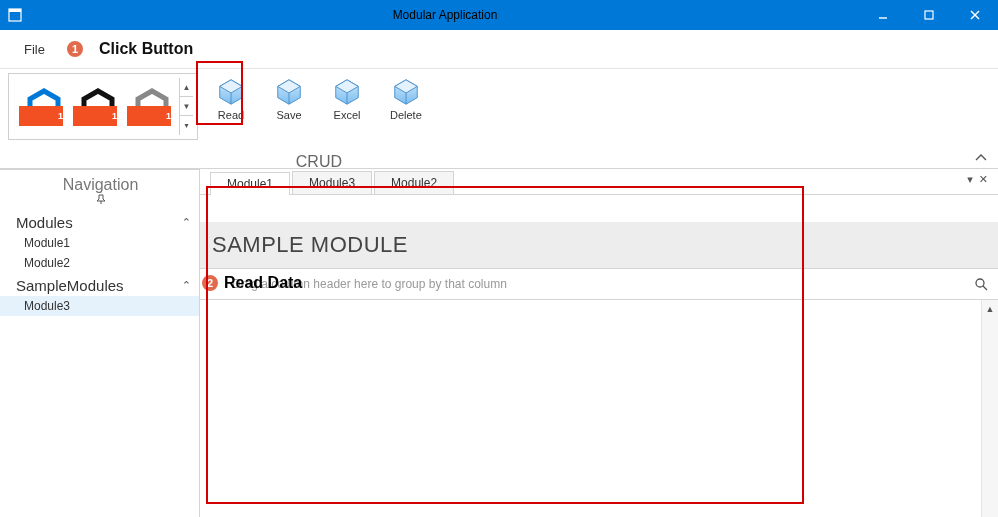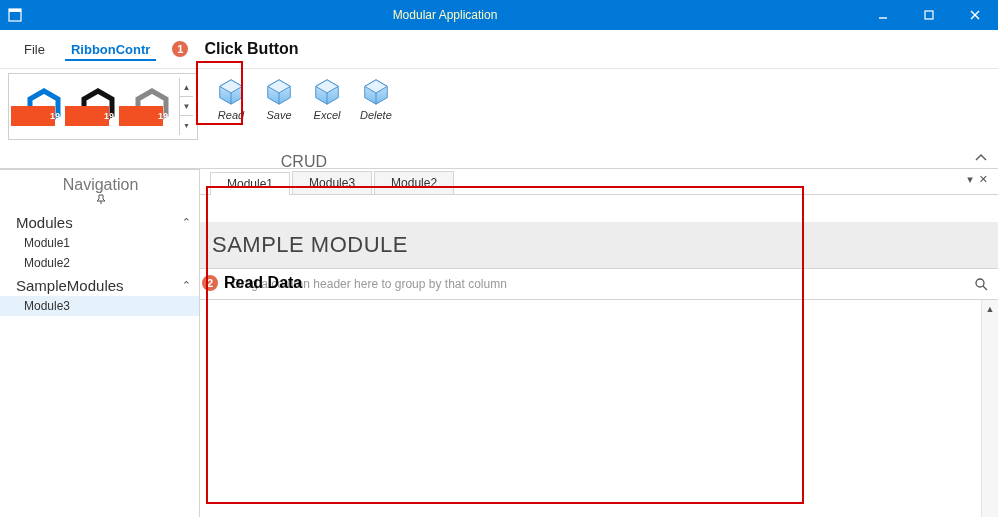--- a/index.html
+++ b/index.html
@@ -1,43 +1,43 @@
 <!DOCTYPE html>
 <html><head>
 <meta charset="utf-8">
 <style>
 * { margin: 0; padding: 0; box-sizing: border-box; font-family: "Segoe UI", Tahoma, sans-serif; }
 body { width: 998px; height: 517px; background: #fff; overflow: hidden; position: relative; font-size: 12px; color: #333; }
 
 
-.titlebar { height: 30px; background: #0078d7; color: #fef9c3; display: flex; align-items: center; }
+.titlebar { height: 30px; background: #0078d7; color: #000000; display: flex; align-items: center; }
 .titlebar .icon { width: 30px; display: flex; justify-content: center; align-items: center; }
 .titlebar .title { flex: 1; text-align: center; font-size: 12px; }
 .titlebar .controls { display: flex; }
 .titlebar .controls > div { width: 46px; height: 30px; display: flex; justify-content: center; align-items: center; font-size: 12px; }
 
 
 .menurow { height: 39px; display: flex; align-items: center; padding: 0 14px 0 18px; gap: 14px; border-bottom: 1px solid #e5e5e5; position: relative; }
 .menurow .menuitem { padding: 4px 6px; font-size: 13px; color: #333; }
 .menurow .menuitem.active { color: #0078d7; border-bottom: 2px solid #0078d7; font-weight: 600; padding-bottom: 2px; }
 .annot-badge { background: #e26a4c; border: 2px solid #fff; border-radius: 50%; color: #fff; width: 20px; height: 20px; display: inline-flex; justify-content: center; align-items: center; font-size: 11px; font-weight: 700; }
 .menurow .annot-label { font-size: 16px; font-weight: 700; color: #111; }
 
 
 .ribbon { height: 100px; display: flex; align-items: flex-start; border-bottom: 1px solid #d4d4d4; position: relative; }
 .themegroup { display: flex; align-items: center; padding: 4px 4px 4px 8px; gap: 0; border: 1px solid #cfcfcf; margin: 4px 0 0 8px; background: #fff; }
 .themeitem { position: relative; width: 54px; height: 54px; display: flex; justify-content: center; align-items: center; }
 .themeitem svg { width: 40px; height: 40px; }
-.themeitem .colorbadge { position: absolute; right: 16px; bottom: 8px; width: 17px; height: 20px; background: #f25022; color: #fff; font-size: 9px; font-weight: 700; display: flex; justify-content: center; align-items: center; padding-left: 44px; }
+.themeitem .colorbadge { position: absolute; right: 8px; bottom: 8px; width: 17px; height: 20px; background: #f25022; color: #fff; font-size: 9px; font-weight: 700; display: flex; justify-content: center; align-items: center; padding-left: 44px; }
 .themearrows { display: flex; flex-direction: column; width: 14px; border-left: 1px solid #cfcfcf; }
 .themearrows div { height: 19px; font-size: 8px; display: flex; justify-content: center; align-items: center; border-bottom: 1px solid #cfcfcf; color: #555; }
 .themearrows div:last-child { border-bottom: none; }
 
 .crudgroup { margin: 4px 0 0 8px; display: flex; flex-direction: column; align-items: center; position: relative; }
-.crudrow { display: flex; gap: 10px; padding: 2px 6px; font-style: italic; }
+.crudrow { display: flex; gap: 20px; padding: 2px 6px; }
 .crudbtn { display: flex; flex-direction: column; align-items: center; padding: 2px 4px; cursor: pointer; }
 .crudbtn svg { width: 30px; height: 30px; }
 .crudbtn span { font-size: 11px; margin-top: 2px; }
 .crudlabel { font-size: 16px; color: #666; margin-top: 28px; }
 .ribbon .collapse { position: absolute; right: 10px; bottom: 2px; font-size: 12px; color: #555; }
 
 .redbox-read { position: absolute; left: 196px; top: 61px; width: 47px; height: 64px; border: 2px solid #d40000; pointer-events: none; }
 
 
 .bodylayout { display: flex; height: calc(517px - 30px - 30px - 100px); }
@@ -98,21 +98,20 @@
       <svg width="12" height="12" viewBox="0 0 12 12">
           <line x1="2" y1="2" x2="10" y2="10" stroke="#fff" stroke-width="1.4"></line>
           <line x1="10" y1="2" x2="2" y2="10" stroke="#fff" stroke-width="1.4"></line>
         </svg>
     </div>
   </div>
 </div>
 
 <div class="menurow">
   <div class="menuitem">File</div>
-  <div class="menuitem active">RibbonContr</div>
   <div class="annot-badge">1</div>
   <div class="annot-label">Click Button</div>
 </div>
 
 <div class="ribbon">
   <div class="themegroup">
     <div class="themeitem">
       <svg viewBox="0 0 40 40">
           <path d="M20 4 L34 12 L34 28 L20 36 L6 28 L6 12 Z" fill="none" stroke="#0078d7" stroke-width="5"></path>
         </svg>

